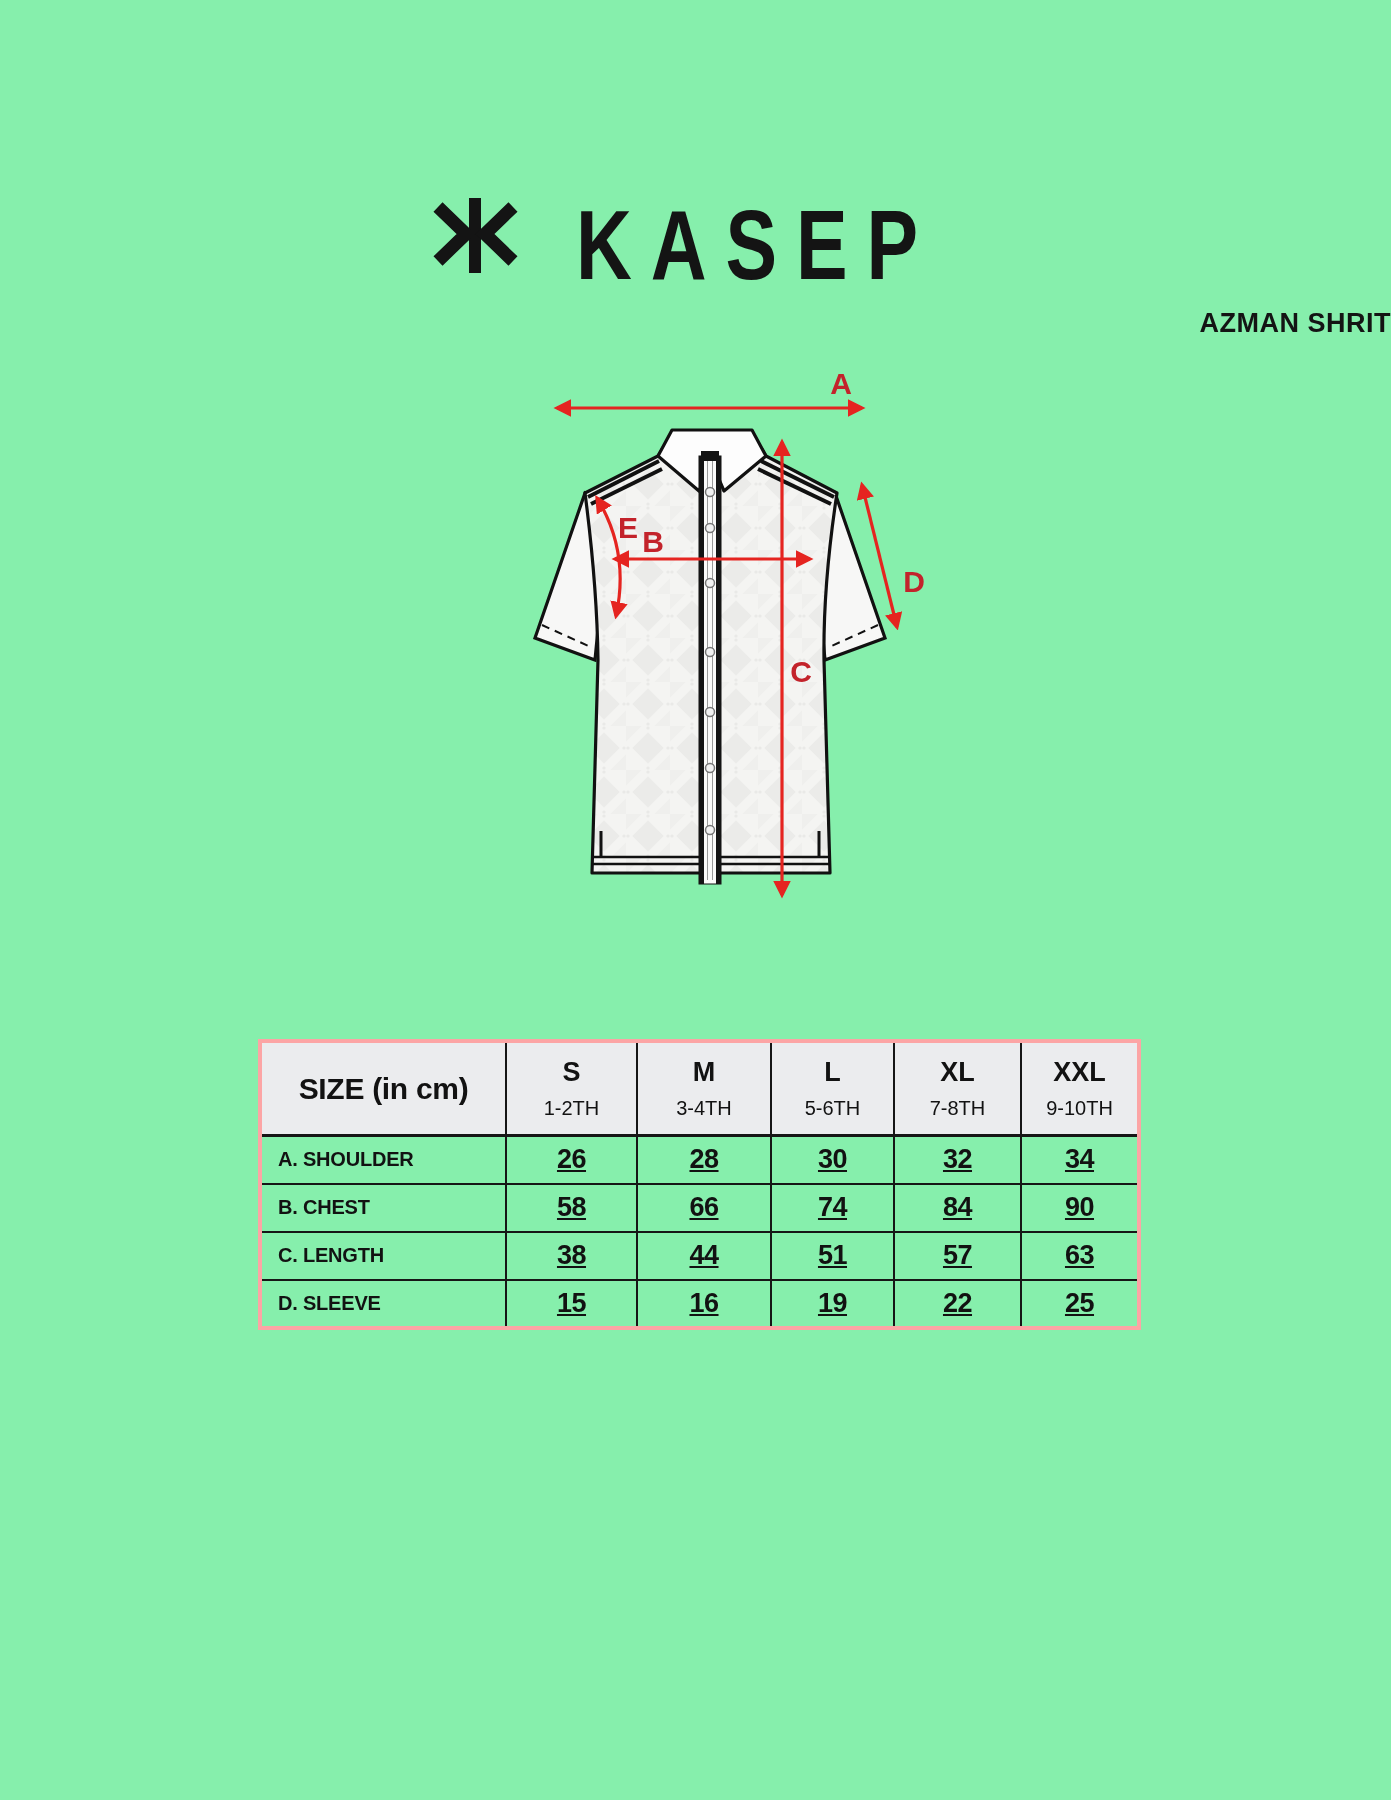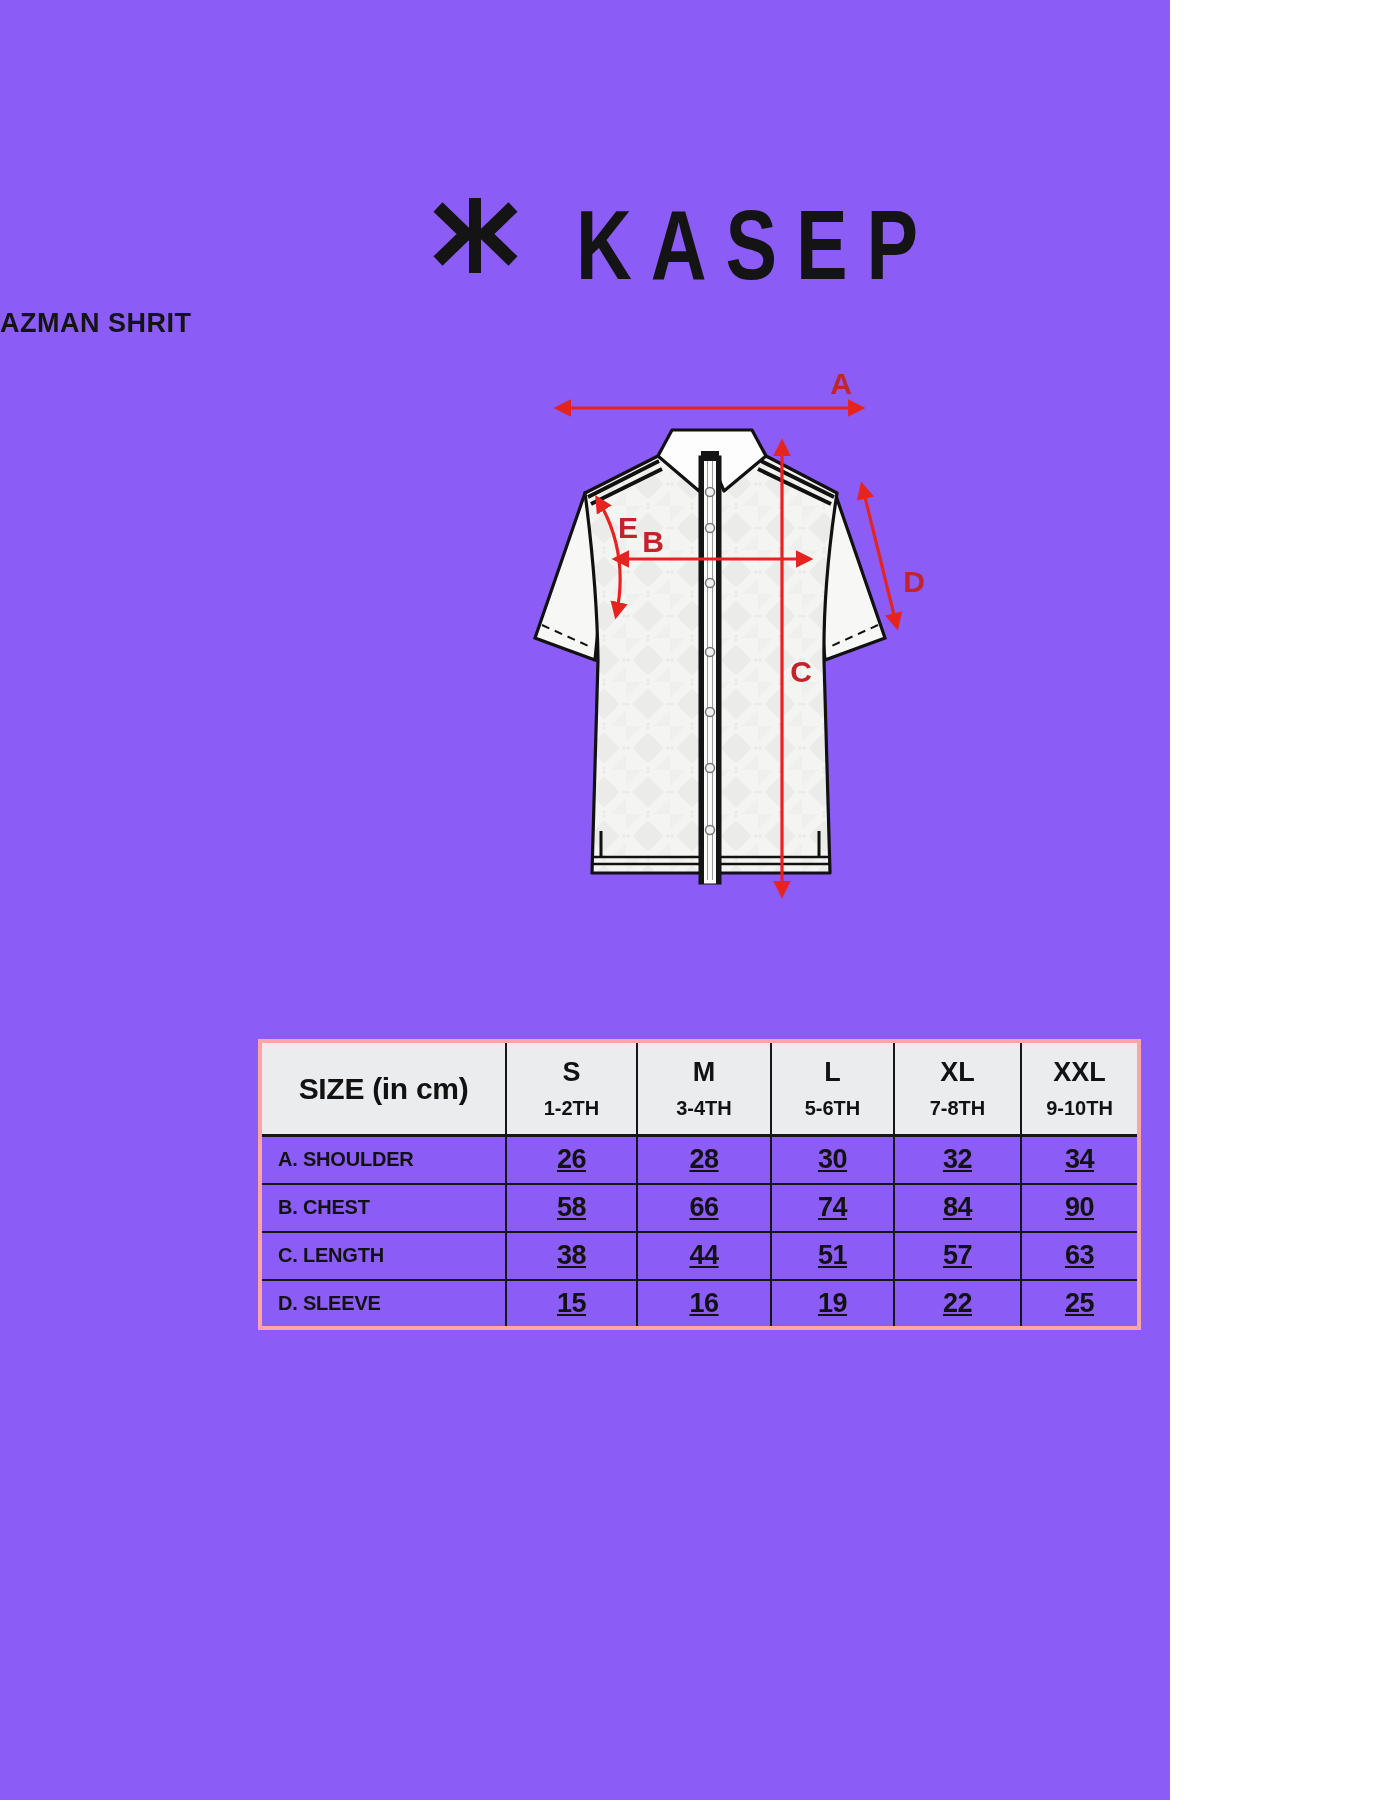--- a/index.html
+++ b/index.html
@@ -1,37 +1,37 @@
 <!DOCTYPE html>
 <html><head>
 <meta charset="utf-8">
 <style>
   html,body{margin:0;padding:0;background:#ffffff;}
-  .page{position:relative;width:1170px;height:1800px;background:#8b5cf6;overflow:hidden;
+  .page{position:relative;width:1391px;height:1800px;background:#86efac;overflow:hidden;
         font-family:"Liberation Sans", sans-serif;color:#111;}
 
   
   .logo-svg{position:absolute;left:430px;top:190px;width:520px;height:120px;}
-  .product-title{position:absolute;left:0;top:308px;width:1391px;text-align:left;
+  .product-title{position:absolute;left:0;top:308px;width:1391px;text-align:right;
         font-size:27px;font-weight:bold;letter-spacing:.5px;color:#141414;}
 
   
   .diagram-svg{position:absolute;left:450px;top:330px;width:500px;height:600px;}
 
   
   table.size-table{position:absolute;left:258px;top:1039px;width:879px;
         border-collapse:collapse;table-layout:fixed;
         border:4px solid #fca5a5;}
   .size-table th,.size-table td{border:2px solid #161616;text-align:center;vertical-align:middle;
         padding:0;color:#121212;}
   .size-table thead th{background:#ebecee;height:91px;border-bottom:3px solid #161616;}
   .size-table tbody tr{height:48px;}
   .th-title{font-size:30px;font-weight:bold;letter-spacing:-.3px;}
   .th-size{font-size:27px;font-weight:bold;line-height:1.15;letter-spacing:0;}
-  .th-range{font-size:20px;font-weight:bold;line-height:1.2;letter-spacing:0;margin-top:8px;}
+  .th-range{font-size:20px;font-weight:normal;line-height:1.2;letter-spacing:0;margin-top:8px;}
   .row-label{text-align:left !important;padding-left:16px !important;font-size:20px;font-weight:bold;
         letter-spacing:-.2px;}
   .cell-val{font-size:27px;font-weight:600;letter-spacing:-.5px;text-decoration:underline;}
 </style>
 </head>
 <body>
 
 <div class="page">
 
   <svg class="logo-svg" viewBox="0 0 520 120">

